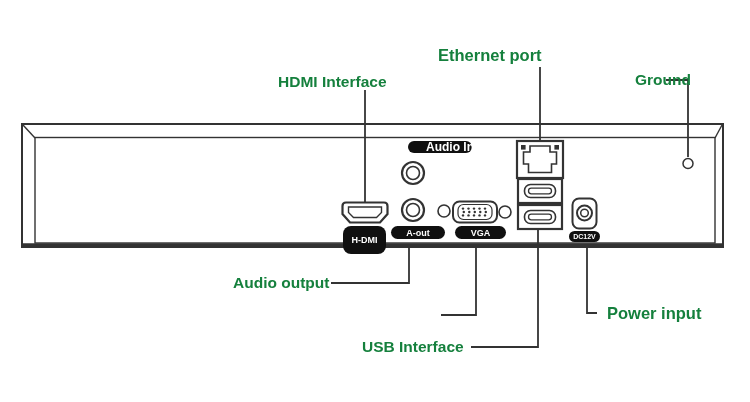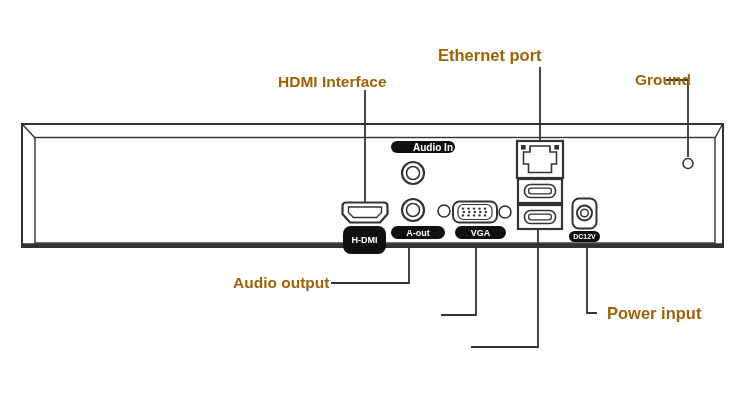--- a/index.html
+++ b/index.html
@@ -9,21 +9,21 @@
     background:#ffffff;
     font-family:"Liberation Sans", sans-serif;
     overflow:hidden;
   }
   .lineart{position:absolute;left:0;top:0;}
   .lbl{
     position:absolute;
     font-weight:700;
     font-size:15.5px;
     line-height:1.1;
-    color:#a16207;
+    color:#15803d;
     white-space:nowrap;
   }
   .lbl.big{font-size:16.5px;}
   .badge{
     position:absolute;
     background:#101010;
     color:#ffffff;
     border-radius:8px;
     display:flex;align-items:center;justify-content:center;
     font-weight:700;
@@ -118,21 +118,22 @@
       </g>
 
       <circle cx="688" cy="163.5" r="5" stroke-width="1.5"></circle>
     </g>
   </svg>
 
   <div class="lbl" style="left:278px;top:73px;text-align:center;">HDMI Interface</div>
   <div class="lbl big" style="left:438px;top:46px;">Ethernet port</div>
   <div class="lbl" style="left:607px;top:71px;margin-left:28px;">Ground</div>
   <div class="lbl" style="left:233px;top:274px;">Audio output</div>
+  <div class="lbl" style="left:362px;top:338px;">USB Interface</div>
   <div class="lbl big" style="left:607px;top:304px;">Power input</div>
 
-  <div class="badge" style="left:391px;top:141px;width:44px;height:12px;font-size:10px;padding-left:20px;">Audio In</div>
+  <div class="badge" style="left:408px;top:141px;width:44px;height:12px;font-size:12px;padding-left:20px;">Audio In</div>
   <div class="badge" style="left:343px;top:226px;width:43px;height:28px;font-size:9px;">H-DMI</div>
   <div class="badge" style="left:391px;top:226px;width:54px;height:13px;font-size:9px;">A-out</div>
   <div class="badge" style="left:455px;top:226px;width:51px;height:13px;font-size:9px;">VGA</div>
   <div class="badge" style="left:569px;top:231px;width:31px;height:10.5px;font-size:7px;">DC12V</div>
 
 </div>
 
 </body></html>

